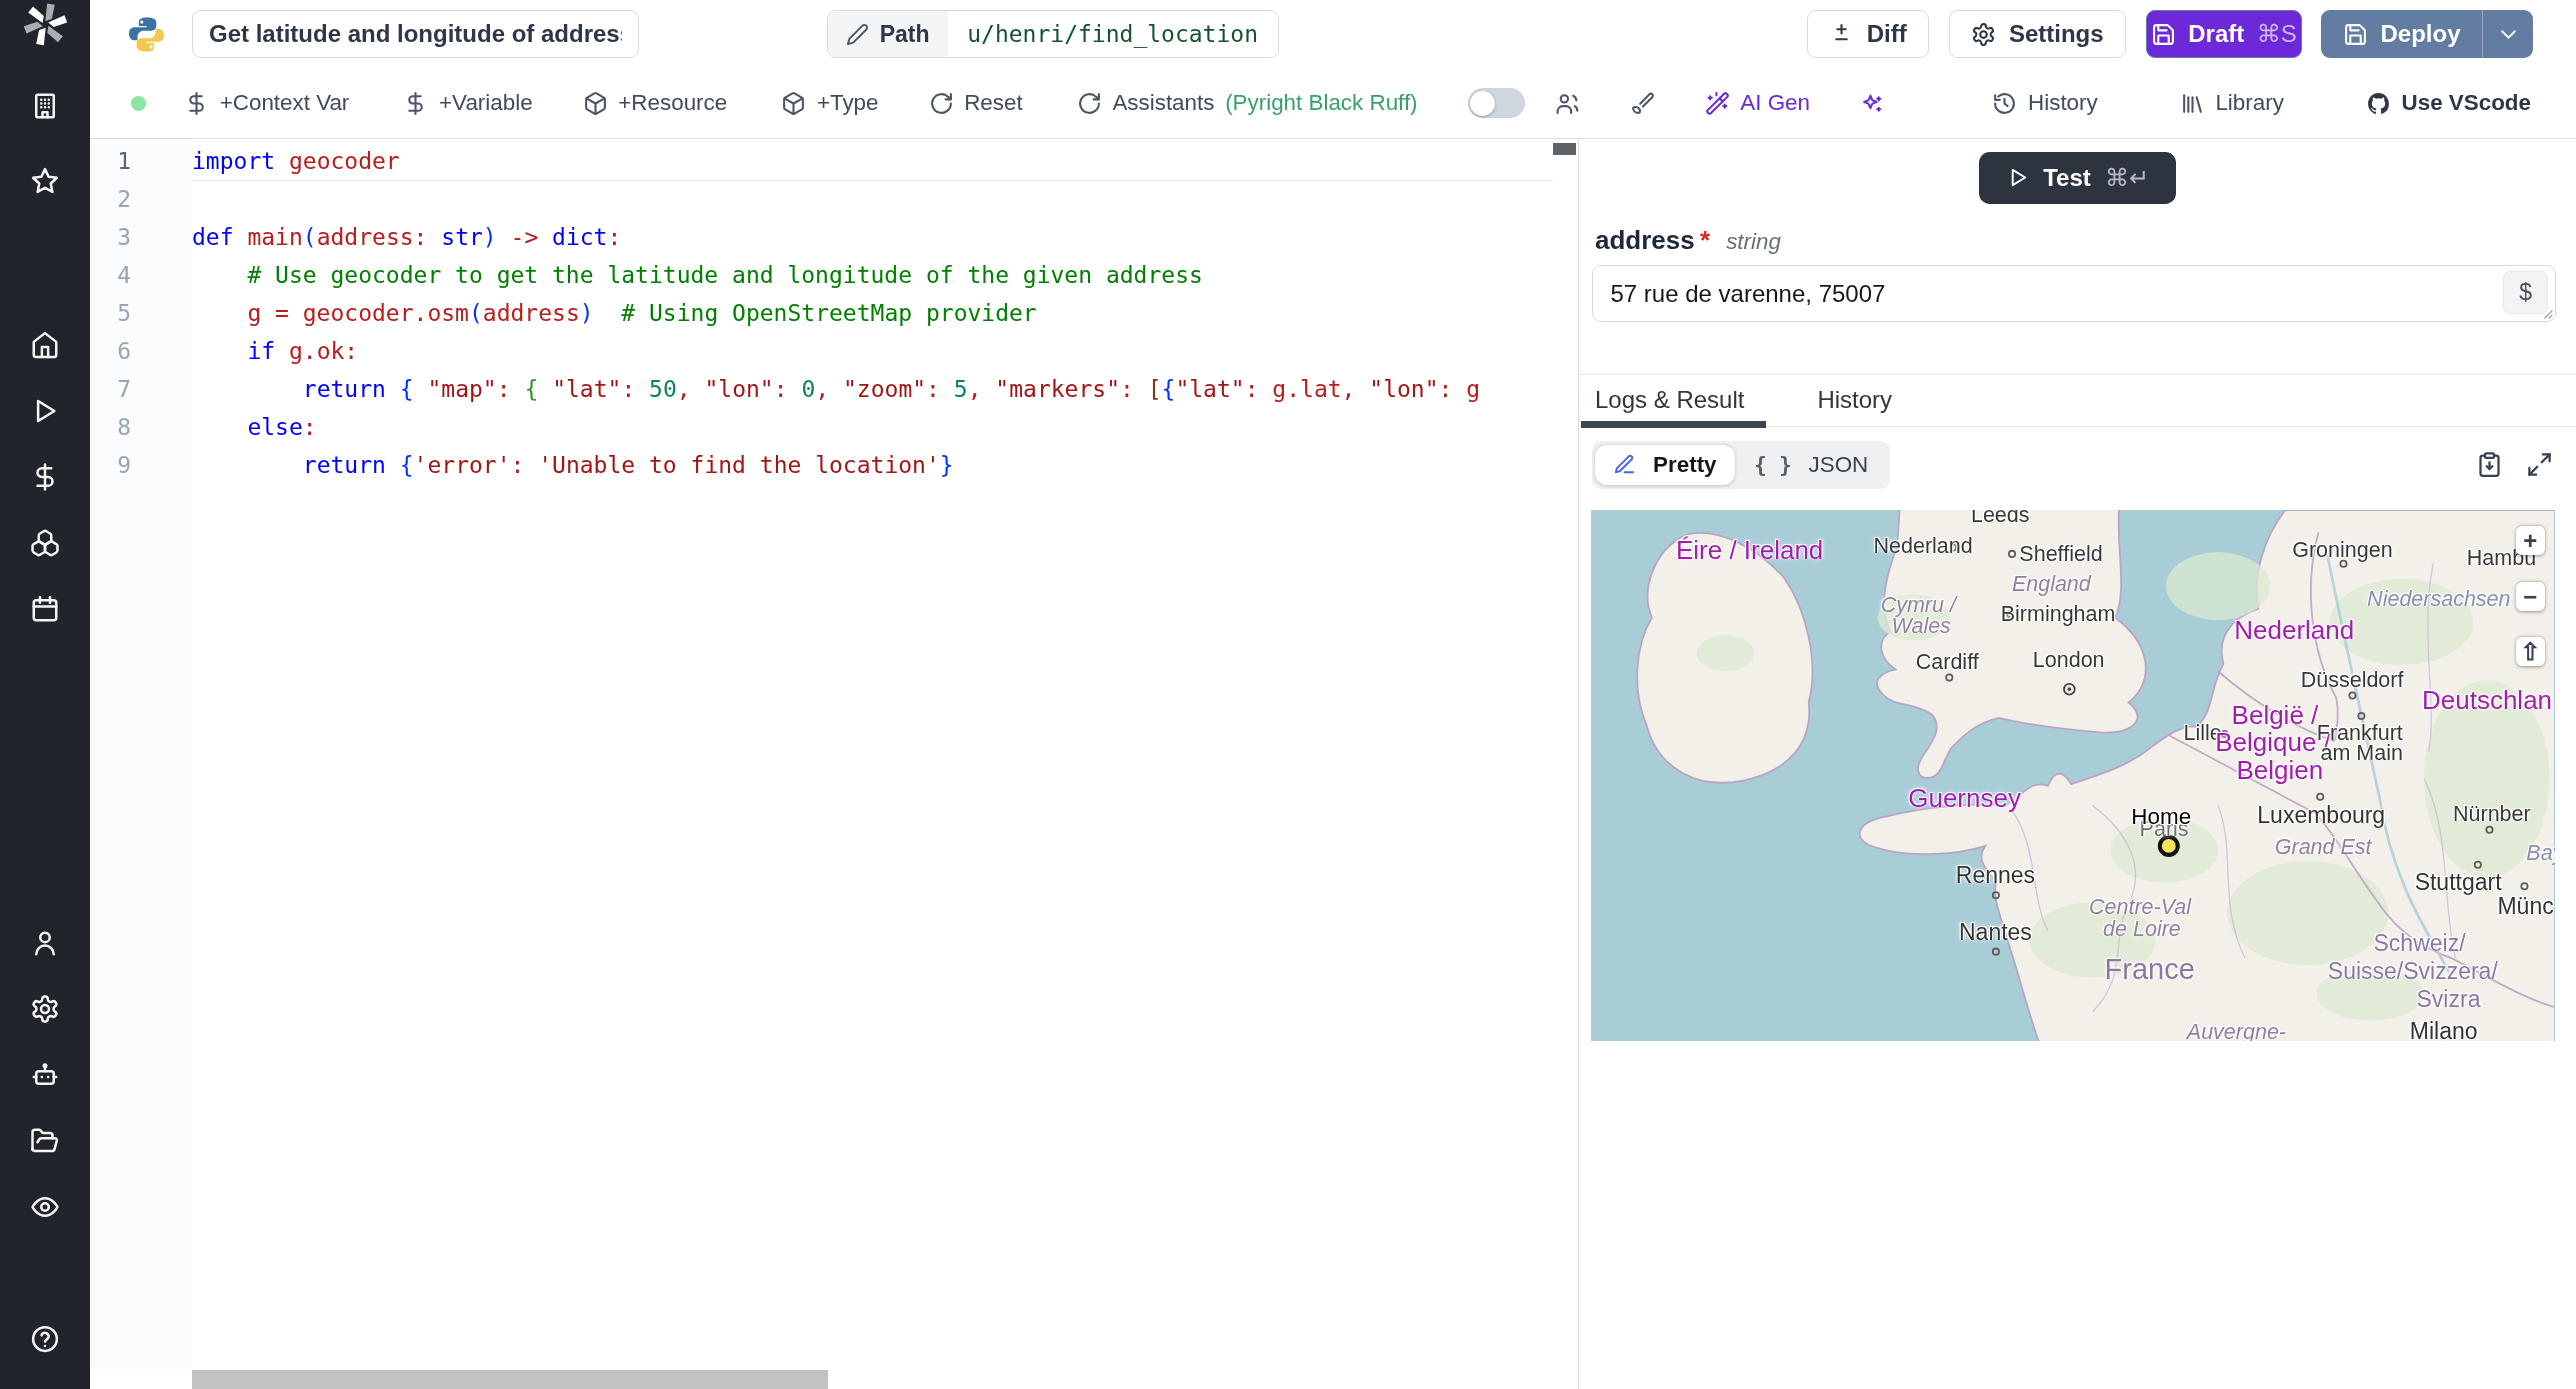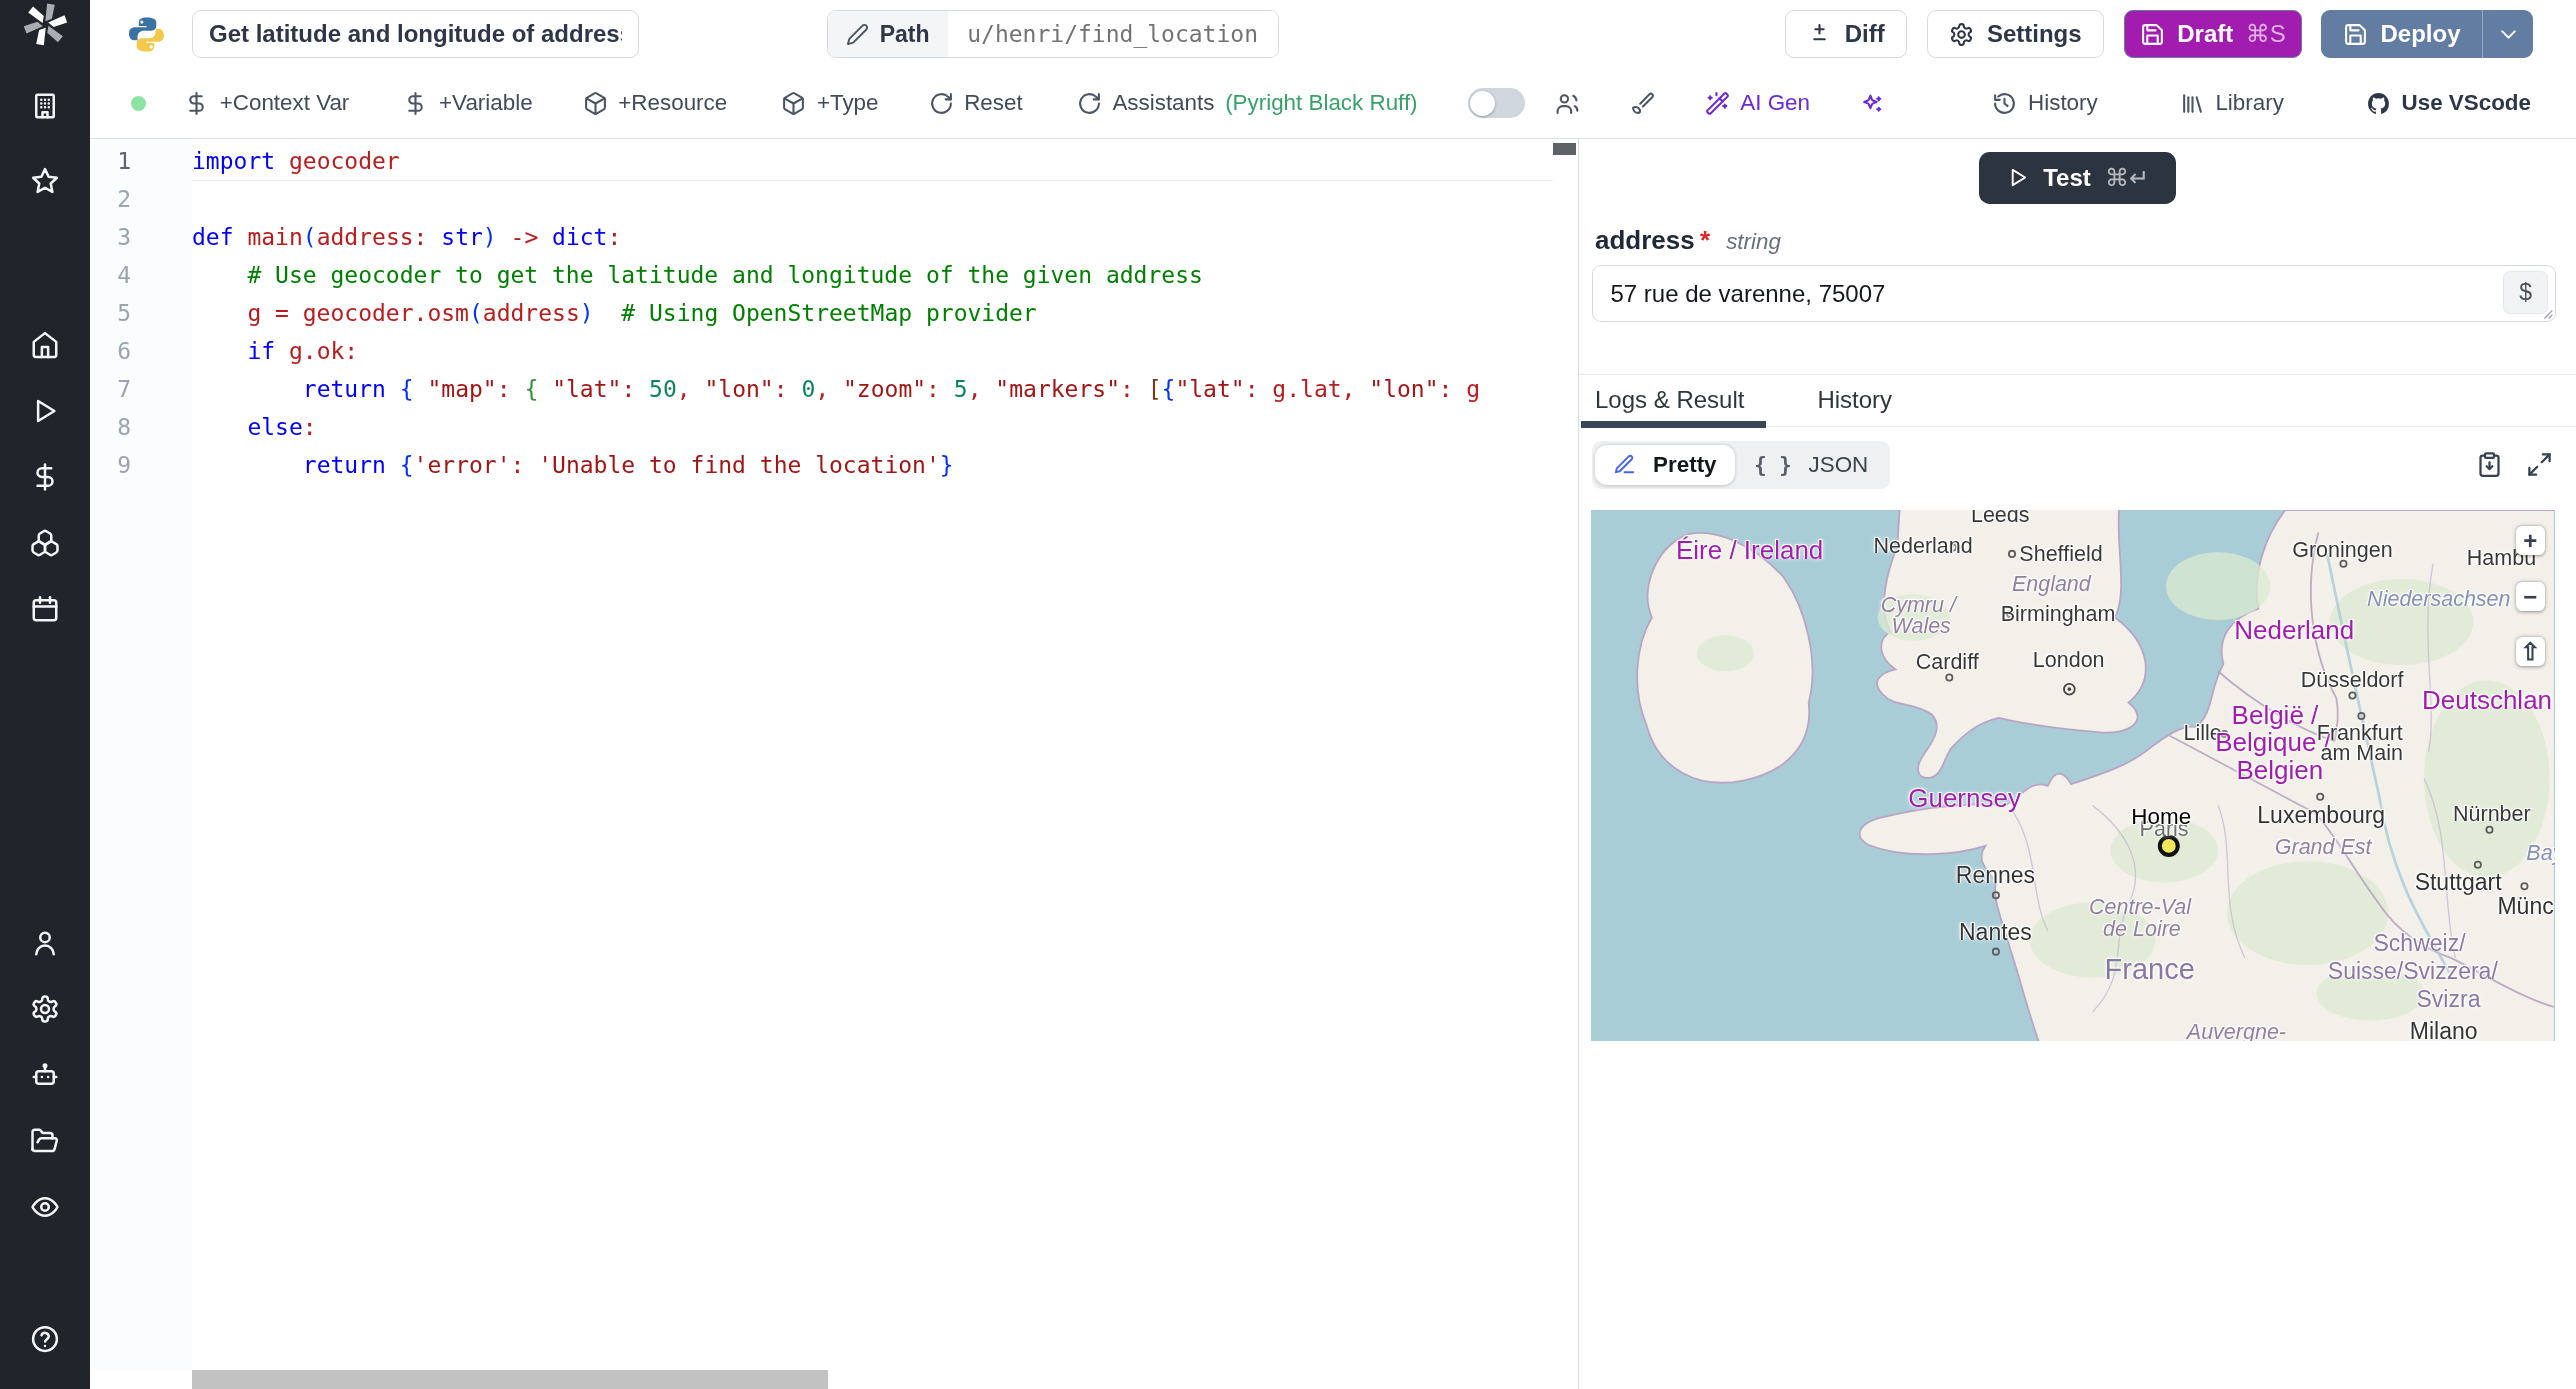--- a/index.html
+++ b/index.html
@@ -18,25 +18,25 @@
   
   .main{flex:1;display:flex;flex-direction:column}
   .topbar{height:68px;display:flex;align-items:center;padding:0 43px 0 36px}
   .py-icon{width:41px;height:41px;flex-shrink:0}
   .name-input{margin-left:25px;width:447px;height:48px;border:1.8px solid #d6dbe2;border-radius:9px;
     padding:0 16px;font-size:24px;font-weight:700;color:#2d3748;font-family:"Liberation Sans",sans-serif;outline:none;
     overflow:hidden;text-overflow:clip;white-space:nowrap}
   .path-box{margin-left:188px;height:48px;display:flex;align-items:stretch;border:1.8px solid #d6dbe2;border-radius:9px;overflow:hidden}
   .path-left{display:flex;align-items:center;gap:10.7px;background:#f3f5f7;padding:0 18px;font-size:23px;font-weight:700;color:#2d3748}
   .path-left svg{width:23px;height:23px;stroke:#4b5563;stroke-width:2;fill:none;stroke-linecap:round;stroke-linejoin:round}
-  .path-right{display:flex;align-items:center;padding:0 19.7px;font-family:"DejaVu Sans Mono",monospace;font-size:23px;color:#737373;background:#fff}
+  .path-right{display:flex;align-items:center;padding:0 19.7px;font-family:"DejaVu Sans Mono",monospace;font-size:23px;color:#14532d;background:#fff}
   .top-actions{margin-left:auto;display:flex;align-items:center;gap:19.7px}
   .btn{height:48px;display:flex;align-items:center;gap:12.5px;border-radius:9px;font-size:24px;font-weight:700;cursor:pointer;border:1.8px solid #d6dbe2;background:#fff;color:#2d3748;padding:0 21.5px}
   .btn svg{width:25px;height:25px;stroke:#2d3748;stroke-width:2;fill:none;stroke-linecap:round;stroke-linejoin:round}
-  .btn.fill{background:#a21caf;border-color:#637ca2;color:#fff;padding:0 15px}
+  .btn.fill{background:#6d28d9;border-color:#637ca2;color:#fff;padding:0 4px}
   .btn.fill svg{stroke:#fff}
   .shortcut{opacity:.65;font-weight:400}
   .split{display:flex;align-items:stretch;background:#637ca2;border-radius:9px;overflow:hidden;height:48px}
   .split .seg-main{display:flex;align-items:center;gap:12.5px;color:#fff;font-size:24px;font-weight:700;padding:0 21.5px;cursor:pointer}
   .split .seg-main svg,.split .seg-caret svg{width:25px;height:25px;stroke:#fff;stroke-width:2;fill:none;stroke-linecap:round;stroke-linejoin:round}
   .split .seg-caret{display:flex;align-items:center;padding:0 12.5px;border-left:1.8px solid rgba(255,255,255,.35);cursor:pointer}
 
   
   .toolbar{height:71px;display:flex;align-items:center;border-bottom:0.9px solid #dbe0e6;padding:0 45px 0 41px}
   .dot{width:15px;height:15px;border-radius:50%;background:#8be3a4;flex-shrink:0}

